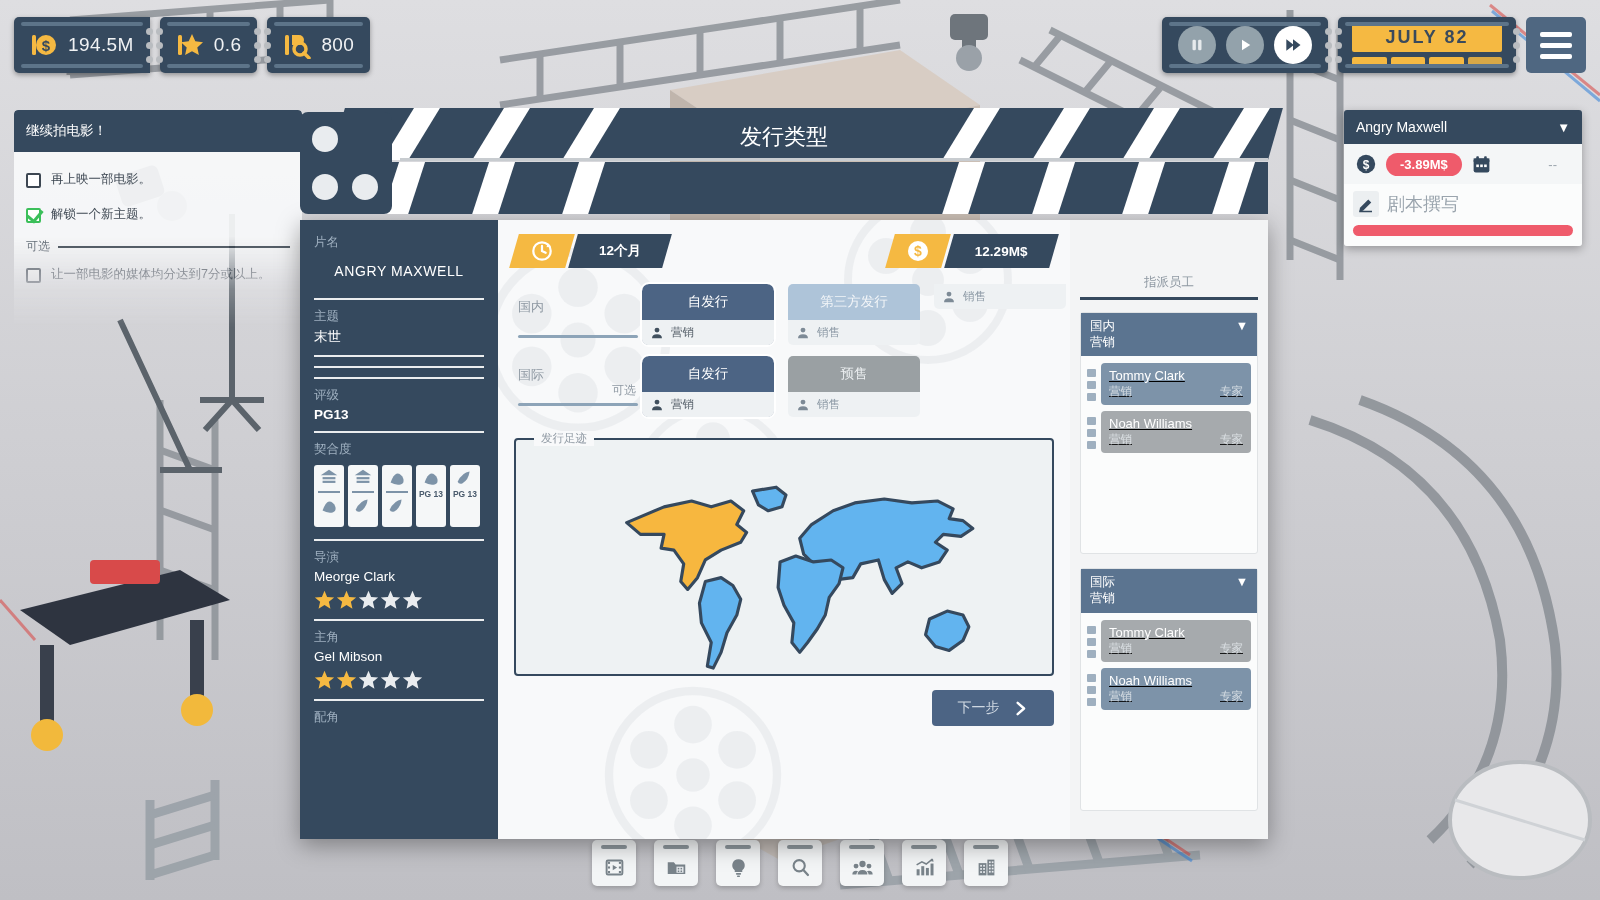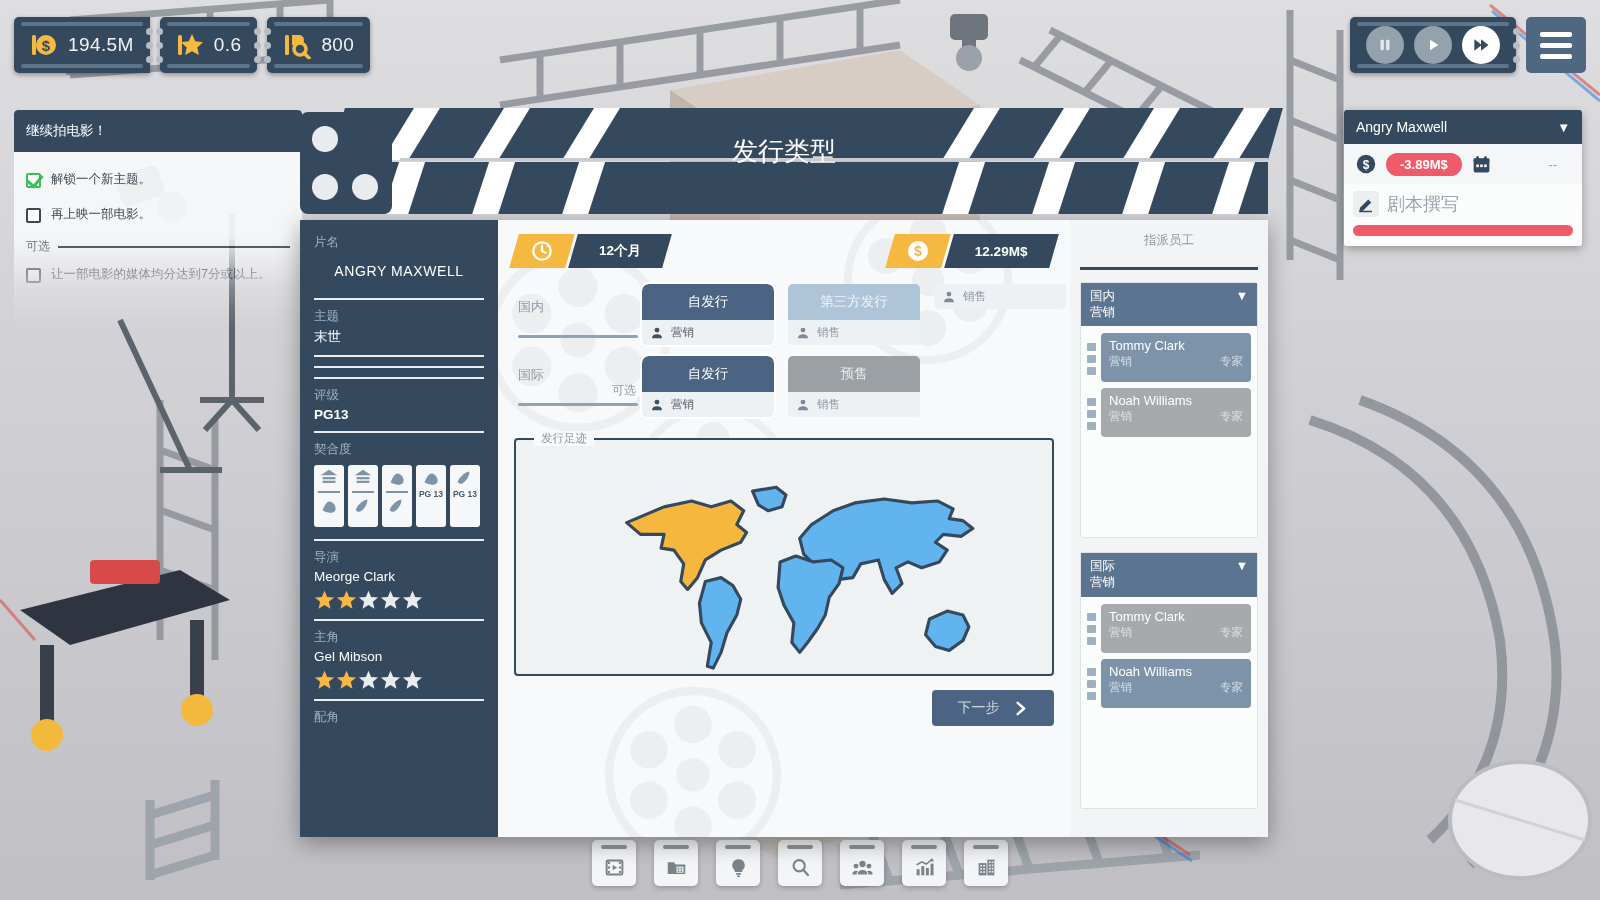--- a/index.html
+++ b/index.html
@@ -77,21 +77,21 @@
 
   
   .modal { position: absolute; left: 300px; top: 104px; width: 968px; z-index: 40; }
   .clap { position: relative; height: 116px; }
   .clap-top { position: absolute; left: 30px; top: 4px; right: 0; height: 52px; background: #35495e; overflow: hidden; transform: skewX(-16deg); transform-origin: left bottom; }
   .clap-bot { position: absolute; left: 20px; top: 58px; right: 0; height: 52px; background: #35495e; overflow: hidden; }
   .stripes { position: absolute; inset: 0; }
   .stripes i { position: absolute; top: -12px; height: 80px; width: 26px; background: #fff; transform: skewX(-18deg); }
   .clap-hinge { position: absolute; left: 0; top: 8px; width: 92px; height: 102px; background: #35495e; border-radius: 8px; }
   .clap-hinge b { position: absolute; display: block; width: 26px; height: 26px; border-radius: 50%; background: #e9ecef; }
-  .clap-title { position: absolute; left: 0; right: 0; top: 30px; text-align: center; color: #fff; font-size: 26px; z-index: 5; }
+  .clap-title { position: absolute; left: 0; right: 0; top: 18px; text-align: center; color: #fff; font-size: 22px; z-index: 5; }
   .clap-seam { position: absolute; left: 100px; right: 0; top: 54px; height: 3px; background: #c8ccd0; z-index: 4; }
 
   .modal-body { display: flex; background: #f3f4f5; box-shadow: 0 6px 22px rgba(0,0,0,.35); }
 
   
   .info { width: 198px; flex: none; background: #35495e; padding: 14px 14px 20px; }
   .info-label { color: #9fb0c0; font-size: 12.5px; }
   .info-value { color: #fff; font-size: 13.5px; margin-top: 3px; }
   .info-title { color: #fff; font-size: 14px; text-align: center; padding: 12px 0 10px; letter-spacing: .6px; }
   .info-sep { height: 2px; background: #ffffff; opacity: .9; margin: 9px 0 8px; }
@@ -135,29 +135,29 @@
 
   .map-wrap { position: relative; z-index: 2; margin-top: 18px; border: 2px solid #35495e; border-radius: 4px; background: #eef2f3; height: 238px; }
   .map-legend { position: absolute; top: -9px; left: 18px; background: #f8f9fa; padding: 0 7px; font-size: 11.5px; color: #8e98a2; }
   .map-wrap svg { width: 100%; height: 100%; }
 
   .next-wrap { position: relative; z-index: 2; display: flex; justify-content: flex-end; padding-top: 14px; }
   .next-btn { background: #4c6484; color: #cfd8e2; font-size: 14px; border-radius: 4px; width: 122px; height: 36px; display: flex; align-items: center; justify-content: center; gap: 12px; }
 
   
   .staff { width: 198px; flex: none; background: #f3f4f5; padding: 12px 10px 14px; }
-  .staff-title { text-align: center; color: #8e98a2; font-size: 12.5px; padding-bottom: 18px; }
+  .staff-title { text-align: center; color: #8e98a2; font-size: 12.5px; padding-bottom: 6px; margin-top: 42px; }
   .staff-rule { height: 3px; background: #35495e; margin-bottom: 12px; }
   .staff-box { background: #fbfcfc; border: 1px solid #e0e3e5; border-radius: 3px; padding: 0 0 8px; margin-bottom: 14px; }
   .staff-dd { background: #5b7490; color: #fff; display: flex; align-items: flex-start; justify-content: space-between; padding: 6px 9px; font-size: 12.5px; line-height: 1.25; }
   .staff-list { padding: 7px 6px 0; }
   .staff-row { display: flex; gap: 5px; align-items: stretch; margin-bottom: 6px; }
   .grip { width: 9px; display: flex; flex-direction: column; justify-content: center; gap: 4px; padding-top: 2px; }
   .grip i { width: 9px; height: 8px; background: #9fb0c0; border-radius: 1px; display: block; }
-  .staff-card { flex: 1; border-radius: 4px; padding: 5px 8px 13px; }
+  .staff-card { flex: 1; border-radius: 4px; padding: 5px 8px 6px; text-decoration: underline; }
   .staff-card.on { background: #7d93a9; }
   .staff-card.off { background: #a6aaad; }
   .staff-name { color: #fff; font-size: 13px; }
   .staff-meta { display: flex; justify-content: space-between; font-size: 11.5px; color: #e3e8ec; opacity: .85; margin-top: 1px; }
   .staff-spacer { height: 86px; }
 
   
   .dock { position: absolute; left: 0; right: 0; bottom: 14px; display: flex; justify-content: center; gap: 18px; z-index: 25; }
   .dock-btn { width: 44px; height: 46px; background: #f3f5f6; border-radius: 5px; display: flex; flex-direction: column; align-items: center; box-shadow: 0 2px 5px rgba(0,0,0,.22); padding-top: 5px; }
   .dock-tab { width: 26px; height: 4px; background: #8d969c; border-radius: 2px; }
@@ -328,38 +328,57 @@
             <polygon points="8,5 19,12 8,19" fill="#fff"></polygon>
           </svg>
       </div>
       <div class="spd-btn spd-on">
         <svg viewBox="0 0 24 24" width="20" height="20">
             <polygon points="4,5 13,12 4,19" fill="#35495e"></polygon>
             <polygon points="12,5 21,12 12,19" fill="#35495e"></polygon>
           </svg>
       </div>
     </div>
+    <div class="ticket" style="margin-left:10px;flex-direction:column;justify-content:center;align-items:center;padding:0 14px;height:56px">
+      <div class="perf" style="left:-6px">
+          <i></i>
+          <i></i>
+          <i></i>
+        </div>
+      <div class="perf" style="right:-6px">
+          <i></i>
+          <i></i>
+          <i></i>
+        </div>
+      <div class="date-chip">JULY 82</div>
+      <div class="date-segs">
+          <i></i>
+          <i></i>
+          <i></i>
+          <i class="dim"></i>
+        </div>
+    </div>
     <div class="burger" style="margin-left:10px">
       <i></i>
       <i></i>
       <i></i>
     </div>
   </div>
 </div>
 
 <div class="obj-panel">
   <div class="obj-head">继续拍电影！</div>
   <div class="obj-body">
     <div class="obj-row">
+      <span class="chk"></span>
+      <span class="obj-txt">再上映一部电影。</span>
+    </div>
+    <div class="obj-row">
       <span class="chk done"></span>
       <span class="obj-txt">解锁一个新主题。</span>
-    </div>
-    <div class="obj-row">
-      <span class="chk"></span>
-      <span class="obj-txt">再上映一部电影。</span>
     </div>
     <div class="obj-div">
       <span>可选</span>
       <i></i>
     </div>
     <div class="obj-row">
       <span class="chk"></span>
       <span class="obj-txt">让一部电影的媒体均分达到7分或以上。</span>
     </div>
   </div>

